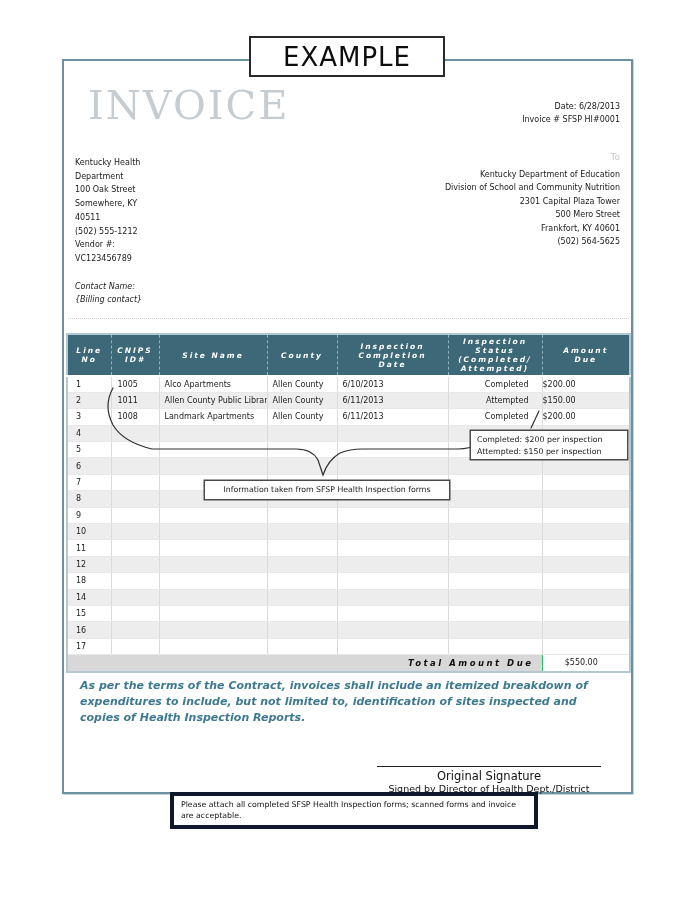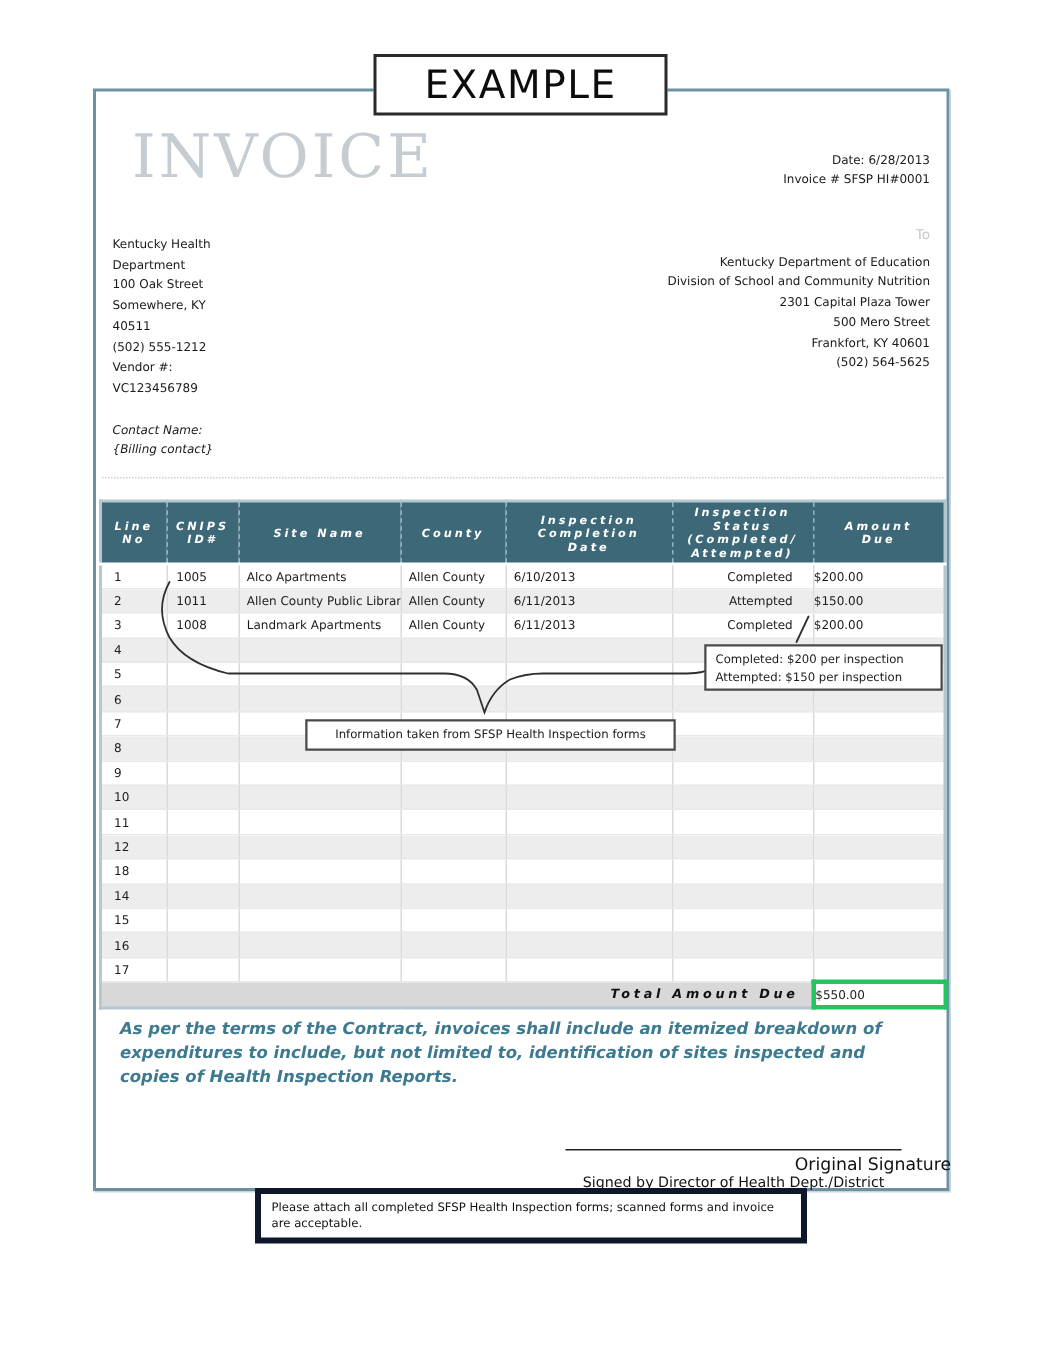--- a/index.html
+++ b/index.html
@@ -87,22 +87,22 @@
   td.col4 { padding-left: 5px; }
   td.col5 { text-align: right; padding-right: 13px; }
   td.col6 { padding-right: 9px; }
   tfoot tr { height: 17px; }
   td.total-label {
     background: #d8d8d8; text-align: right; padding-right: 8px;
     font-size: 8.5px; font-weight: bold; font-style: italic; letter-spacing: 2.5px;
     color: #111111;
   }
   td.total-amount {
-    background: #ffffff; border: 3px solid #22c55e;
-    text-align: left; padding-right: 9px; font-size: 8px;
+    background: #ffffff; border: 1px solid #22c55e;
+    text-align: center; padding-right: 9px; font-size: 8px;
   }
 
   
   svg.leaders { position: absolute; left: 60px; top: 380px; z-index: 3; }
   svg.leaders path { stroke: #2f2f2f; stroke-width: 1.2; fill: none; stroke-linecap: round; }
 
   .callout {
     position: absolute; background: #ffffff; border: 1px solid #4a4a4a;
     box-shadow: 0 0 0 0.5px #4a4a4a; z-index: 4; font-size: 7.8px; color: #1a1a1a;
   }
@@ -114,21 +114,21 @@
     text-align: left; font-size: 11px; font-weight: bold; font-style: italic;
     line-height: 16px; color: #3d7a90;
   }
 
   .sig-line {
     position: absolute; left: 377px; top: 766px; width: 224px;
     border-top: 1.5px solid #222222;
   }
   .sig-title {
     position: absolute; left: 344px; top: 769px; width: 290px;
-    text-align: right; font-size: 11.5px; color: #111111;
+    text-align: center; font-size: 11.5px; color: #111111;
   }
   .sig-subtitle {
     position: absolute; left: 344px; top: 783px; width: 290px;
     text-align: center; font-size: 9.5px; color: #111111;
   }
 
   .note-box {
     position: absolute; left: 170px; top: 792px; width: 368px;
     background: #ffffff; border: 4px solid #0f172a; z-index: 6;
     font-size: 7.8px; line-height: 11px; padding: 3px 7px 4px 7px; color: #111111;

